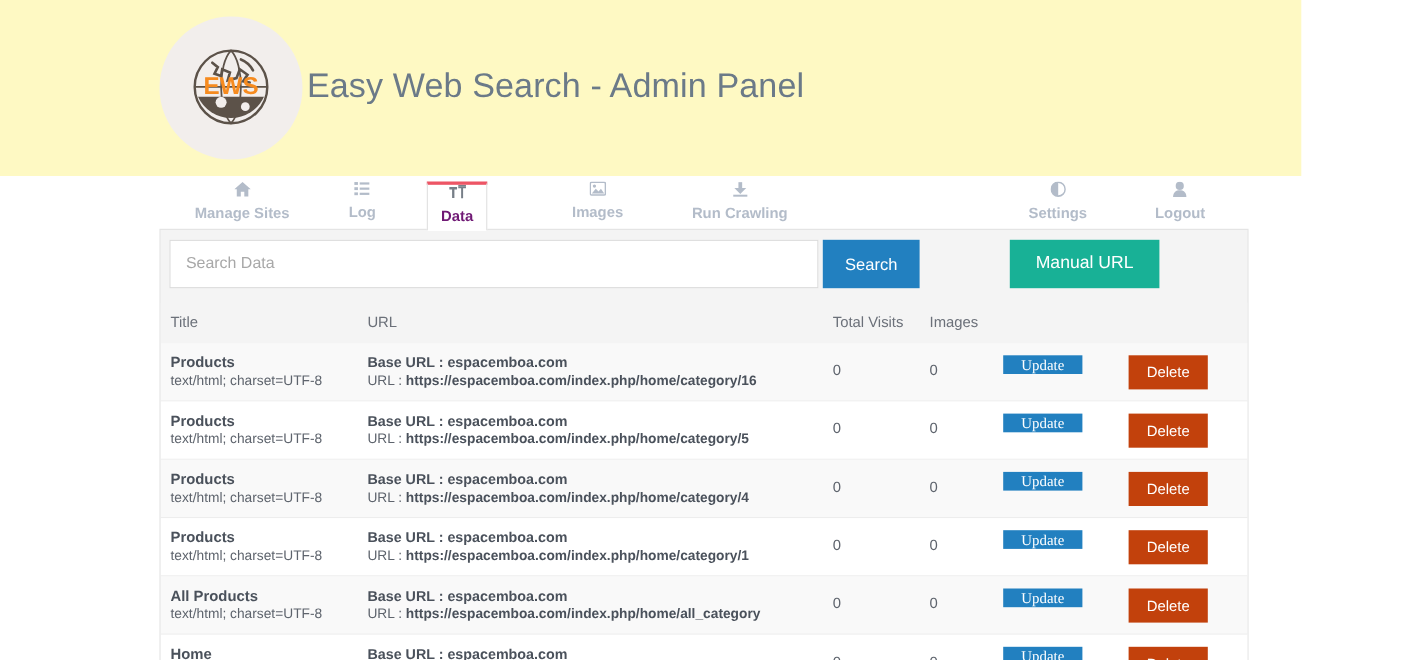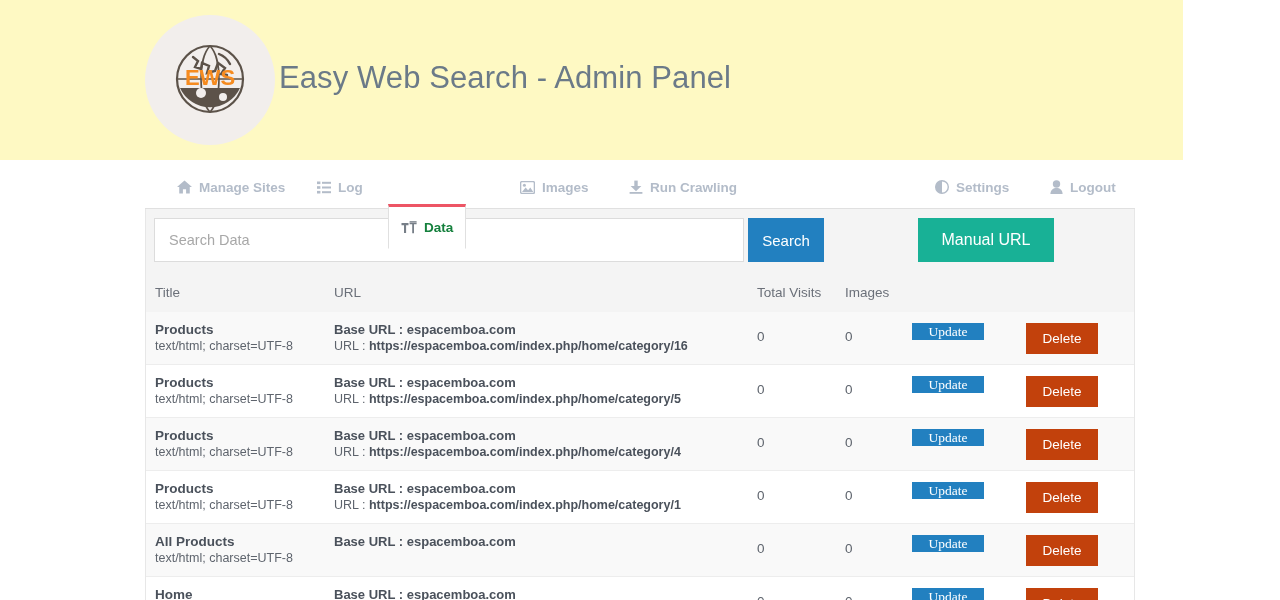--- a/index.html
+++ b/index.html
@@ -57,30 +57,30 @@
     height: 44px;
     display: flex;
     align-items: center;
     gap: 7px;
     padding: 0 12px;
     font-size: 13.5px;
     font-weight: bold;
     color: #b3bcc9;
     white-space: nowrap;
     cursor: pointer;
+    flex-direction: column;
   }
   .tab.active {
-    color: #15803d;
+    color: #701a75;
     background: #ffffff;
     border: 1px solid #e0e0e0;
     border-top: 3px solid #ed5565;
     border-bottom: 1px solid #ffffff;
     height: 45px;
     z-index: 3;
-    margin-top: 39px;
   }
   .tab .ic { display: inline-flex; align-items: center; }
   .tab svg { display: block; }
 
   
   .panel {
     position: absolute;
     left: 145px; top: 209px;
     width: 990px;
     height: 391px;
@@ -105,21 +105,21 @@
     padding: 0 14px;
     font-size: 14.5px;
     color: #555;
     font-family: "Liberation Sans", sans-serif;
     border-radius: 0;
   }
   .search-input::placeholder { color: #a8a8a8; }
   .search-btn {
     position: absolute;
     left: 594px; top: 0;
-    width: 76px; height: 44px;
+    width: 88px; height: 44px;
     background: #2280c0;
     color: #ffffff;
     border: none;
     font-size: 15px;
     font-family: "Liberation Sans", sans-serif;
     cursor: pointer;
   }
   .manual-btn {
     position: absolute;
     left: 764px; top: 0;
@@ -406,20 +406,21 @@
           <button class="btn-update">Update</button>
           <button class="btn-delete">Delete</button>
         </div>
         <div class="row odd">
           <div class="c-title">
             <div class="t1">All Products</div>
             <div class="t2">text/html; charset=UTF-8</div>
           </div>
           <div class="c-url">
             <div class="u1">Base URL : espacemboa.com</div>
+            <div class="u2">URL : <b>https://espacemboa.com/index.php/home/all_category</b></div>
           </div>
           <div class="c-visits">0</div>
           <div class="c-images">0</div>
           <button class="btn-update">Update</button>
           <button class="btn-delete">Delete</button>
         </div>
         <div class="row">
           <div class="c-title">
             <div class="t1">Home</div>
           </div>

